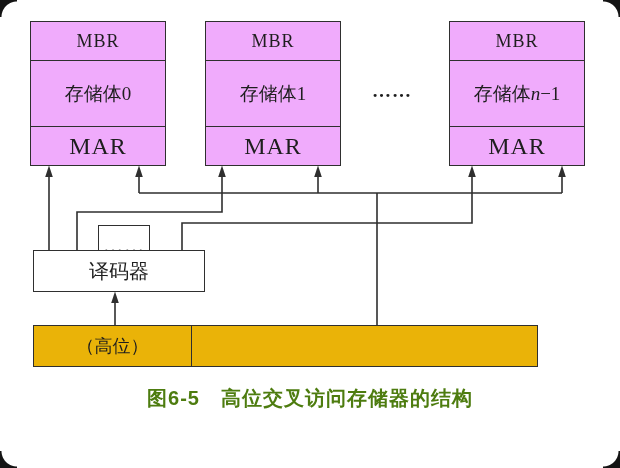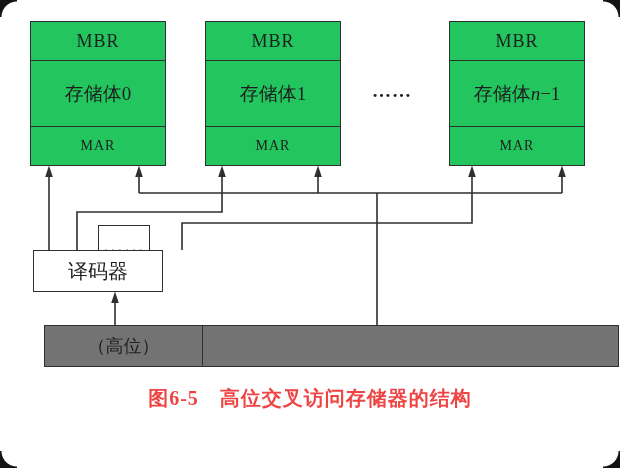--- a/index.html
+++ b/index.html
@@ -11,44 +11,44 @@
   .corner{position:absolute;width:17px;height:17px;pointer-events:none;}
   .corner.tl{top:0;left:0;background:radial-gradient(circle at 100% 100%, transparent 15px, #141414 16px);}
   .corner.tr{top:0;right:0;background:radial-gradient(circle at 0% 100%, transparent 15px, #141414 16px);}
   .corner.bl{bottom:0;left:0;background:radial-gradient(circle at 100% 0%, transparent 15px, #141414 16px);}
   .corner.br{bottom:0;right:0;background:radial-gradient(circle at 0% 0%, transparent 15px, #141414 16px);}
 
   svg.wires{position:absolute;left:0;top:0;pointer-events:none;}
 
   .bank{
     position:absolute;top:21px;width:136px;height:145px;box-sizing:border-box;
-    border:1.5px solid #2f2f2f;background:#22c55e;display:flex;flex-direction:column;
+    border:1.5px solid #2f2f2f;background:#f0abfc;display:flex;flex-direction:column;
   }
   .bank .row{display:flex;align-items:center;justify-content:center;box-sizing:border-box;}
   .bank .row.mbr{height:38px;font-size:18px;letter-spacing:1px;}
   .bank .row.body{flex:1;border-top:1.5px solid #2f2f2f;border-bottom:1.5px solid #2f2f2f;font-size:19px;align-items:center;}
-  .bank .row.mar{height:38px;font-size:14px;letter-spacing:1px;}
+  .bank .row.mar{height:38px;font-size:24px;letter-spacing:1px;}
   .bank .body i{font-style:italic;font-family:"Liberation Serif","DejaVu Serif",serif;}
 
   .ellipsis{
     position:absolute;font-weight:bold;font-size:19px;letter-spacing:1px;
     color:#1e1e1e;line-height:10px;white-space:nowrap;
   }
   .ellipsis.banks{left:366px;top:86px;width:52px;text-align:center;}
   .ellipsis.decoder{left:98px;top:225px;width:52px;text-align:center;}
 
   .decoder{
-    position:absolute;left:33px;top:250px;width:130px;height:42px;box-sizing:border-box;
+    position:absolute;left:33px;top:250px;width:172px;height:42px;box-sizing:border-box;
     border:1.5px solid #2f2f2f;background:#fff;display:flex;align-items:center;justify-content:center;
     font-size:20px;
   }
 
   .addr-reg{
-    position:absolute;left:44px;top:325px;width:575px;height:42px;box-sizing:border-box;
-    border:1.5px solid #2f2f2f;background:#737373;display:flex;
+    position:absolute;left:33px;top:325px;width:505px;height:42px;box-sizing:border-box;
+    border:1.5px solid #2f2f2f;background:#eab308;display:flex;
   }
   .addr-reg .cell{display:flex;align-items:center;justify-content:center;font-size:18px;box-sizing:border-box;}
   .addr-reg .high{width:158px;border-right:1.5px solid #2f2f2f;}
   .addr-reg .low{flex:1;}
 
   .caption{
     position:absolute;left:0;top:385px;width:620px;text-align:center;
     font-family:"Liberation Sans","DejaVu Sans",sans-serif;
     font-size:20px;font-weight:600;letter-spacing:1px;
   }
@@ -117,20 +117,20 @@
   <div class="ellipsis decoder">……</div>
 
   <div class="decoder">
     <span>译码器</span>
   </div>
 
   <div class="addr-reg">
     <div class="cell high">（高位）</div>
   </div>
 
-  <div class="caption" style="color: #ef4444; font-family: Liberation Serif, serif;">图6-5　高位交叉访问存储器的结构</div>
+  <div class="caption" style="color: #4d7c0f;">图6-5　高位交叉访问存储器的结构</div>
 
   <div class="corner tl"></div>
   <div class="corner tr"></div>
   <div class="corner bl"></div>
   <div class="corner br"></div>
 
 </div>
 
 </body></html>

